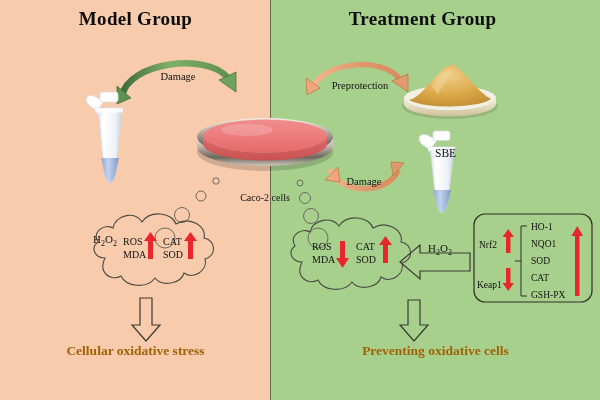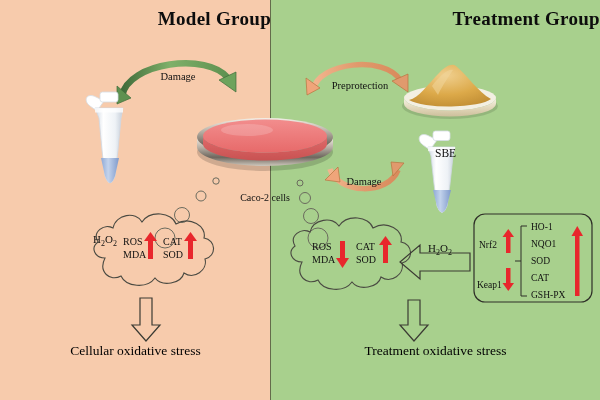--- a/index.html
+++ b/index.html
@@ -11,30 +11,30 @@
   #figure{position:relative;width:600px;height:400px;overflow:hidden;}
 
   
   .half{position:absolute;top:0;height:400px;}
   #bg-left{left:0;width:271px;background:#f7cbac;}
   #bg-right{left:271px;width:329px;background:#a8d08d;}
   #divider{position:absolute;left:270px;top:0;width:1px;height:400px;background:#4a5a3a;opacity:.85;}
 
   
   .panel-title{
-    position:absolute;text-align:right;font-weight:bold;
+    position:absolute;text-align:center;font-weight:bold;
     font-size:19px;color:#0d0d0d;letter-spacing:.3px;white-space:nowrap;
   }
   #title-model{left:0;width:271px;top:8px;}
-  #title-treatment{left:271px;width:329px;top:8px;}
+  #title-treatment{left:258px;width:329px;top:8px;}
 
   
   .conclusion{
-    position:absolute;text-align:center;font-weight:normal;
-    font-size:13.5px;color:#000000;white-space:nowrap;
+    position:absolute;text-align:center;font-weight:bold;
+    font-size:13.5px;color:#a16207;white-space:nowrap;
   }
   #concl-left{left:0;width:271px;top:343px;}
   #concl-right{left:271px;width:329px;top:343px;}
 
   
   .lbl{position:absolute;font-size:11px;color:#111;white-space:nowrap;margin-top:30px;}
   .lbl sub{font-size:8px;}
 
   
   svg.layer{position:absolute;left:0;top:0;width:600px;height:400px;overflow:visible;}
@@ -262,15 +262,15 @@
     <text class="gene-txt" x="531" y="264">SOD</text>
     <text class="gene-txt" x="531" y="281">CAT</text>
     <text class="gene-txt" x="531" y="298">GSH-PX</text>
   </svg>
 
   <div class="lbl" id="h2o2-left" style="left:93px;top:203px;">H<sub>2</sub>O<sub>2</sub></div>
   <div class="lbl" id="h2o2-right" style="left:428px;top:212px;">H<sub>2</sub>O<sub>2</sub></div>
   <div class="lbl" id="sbe-label" style="left:435px;top:117px;font-size:11.5px;">SBE</div>
 
   <div class="conclusion" id="concl-left">Cellular oxidative stress</div>
-  <div class="conclusion" id="concl-right">Treatment oxidative stress</div>
+  <div class="conclusion" id="concl-right">Preventing oxidative cells</div>
 
 </div>
 
 </body></html>

